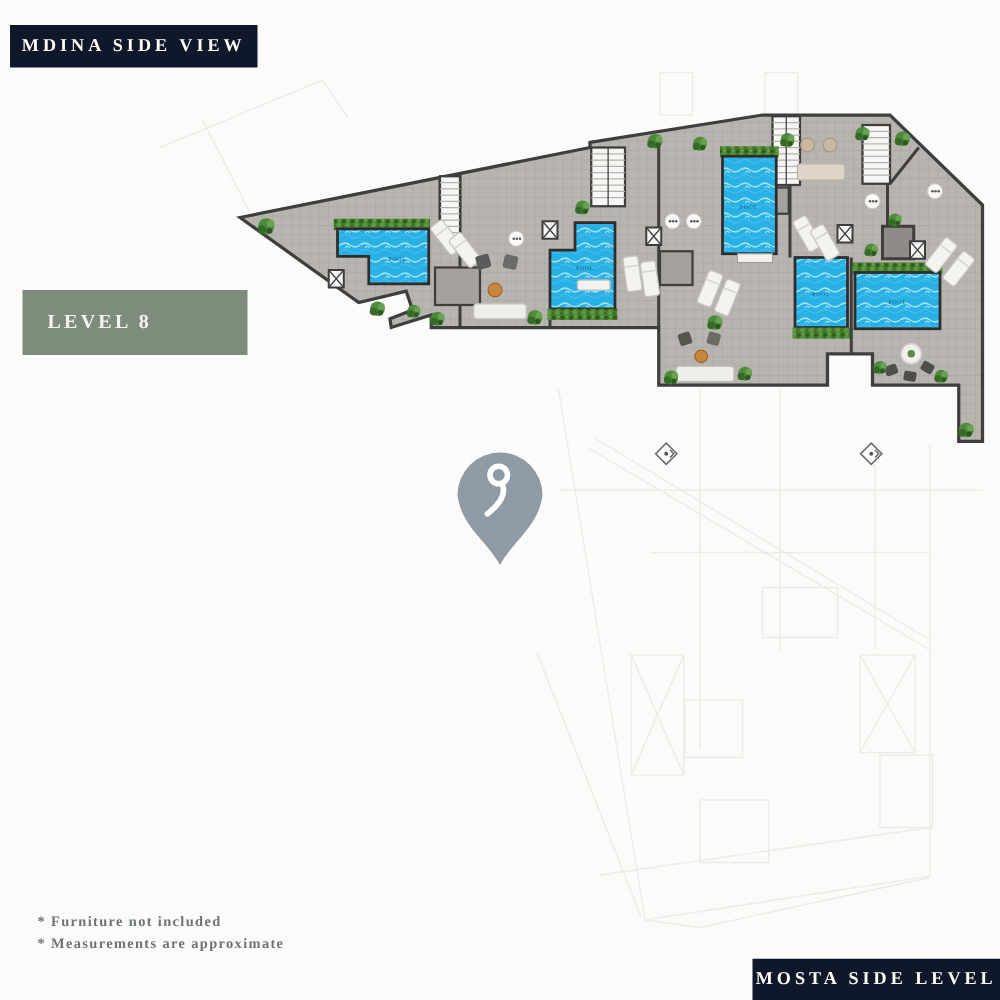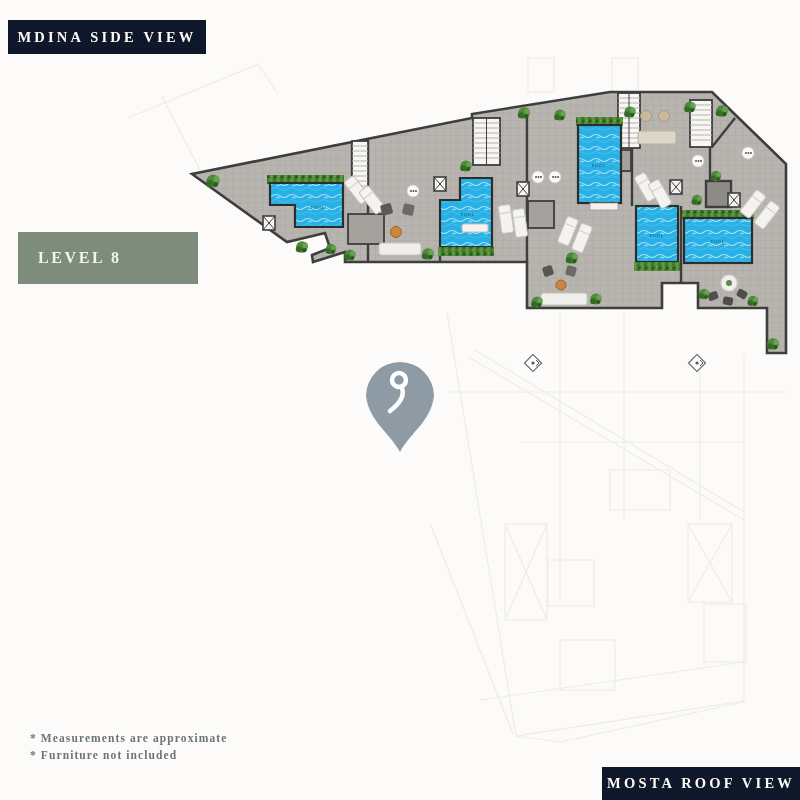--- a/index.html
+++ b/index.html
@@ -258,19 +258,19 @@
 
 <div class="tag tag-mdina">
   <span>MDINA SIDE VIEW</span>
 </div>
 
 <div class="level-badge">
   <span>LEVEL 8</span>
 </div>
 
 <div class="footnotes">
+  <div>* Furniture not included</div>
   <div>* Measurements are approximate</div>
-  <div>* Furniture not included</div>
 </div>
 
 <div class="tag tag-mosta">
-  <span>MOSTA ROOF VIEW</span>
+  <span>MOSTA SIDE LEVEL</span>
 </div>
 
 </body></html>

